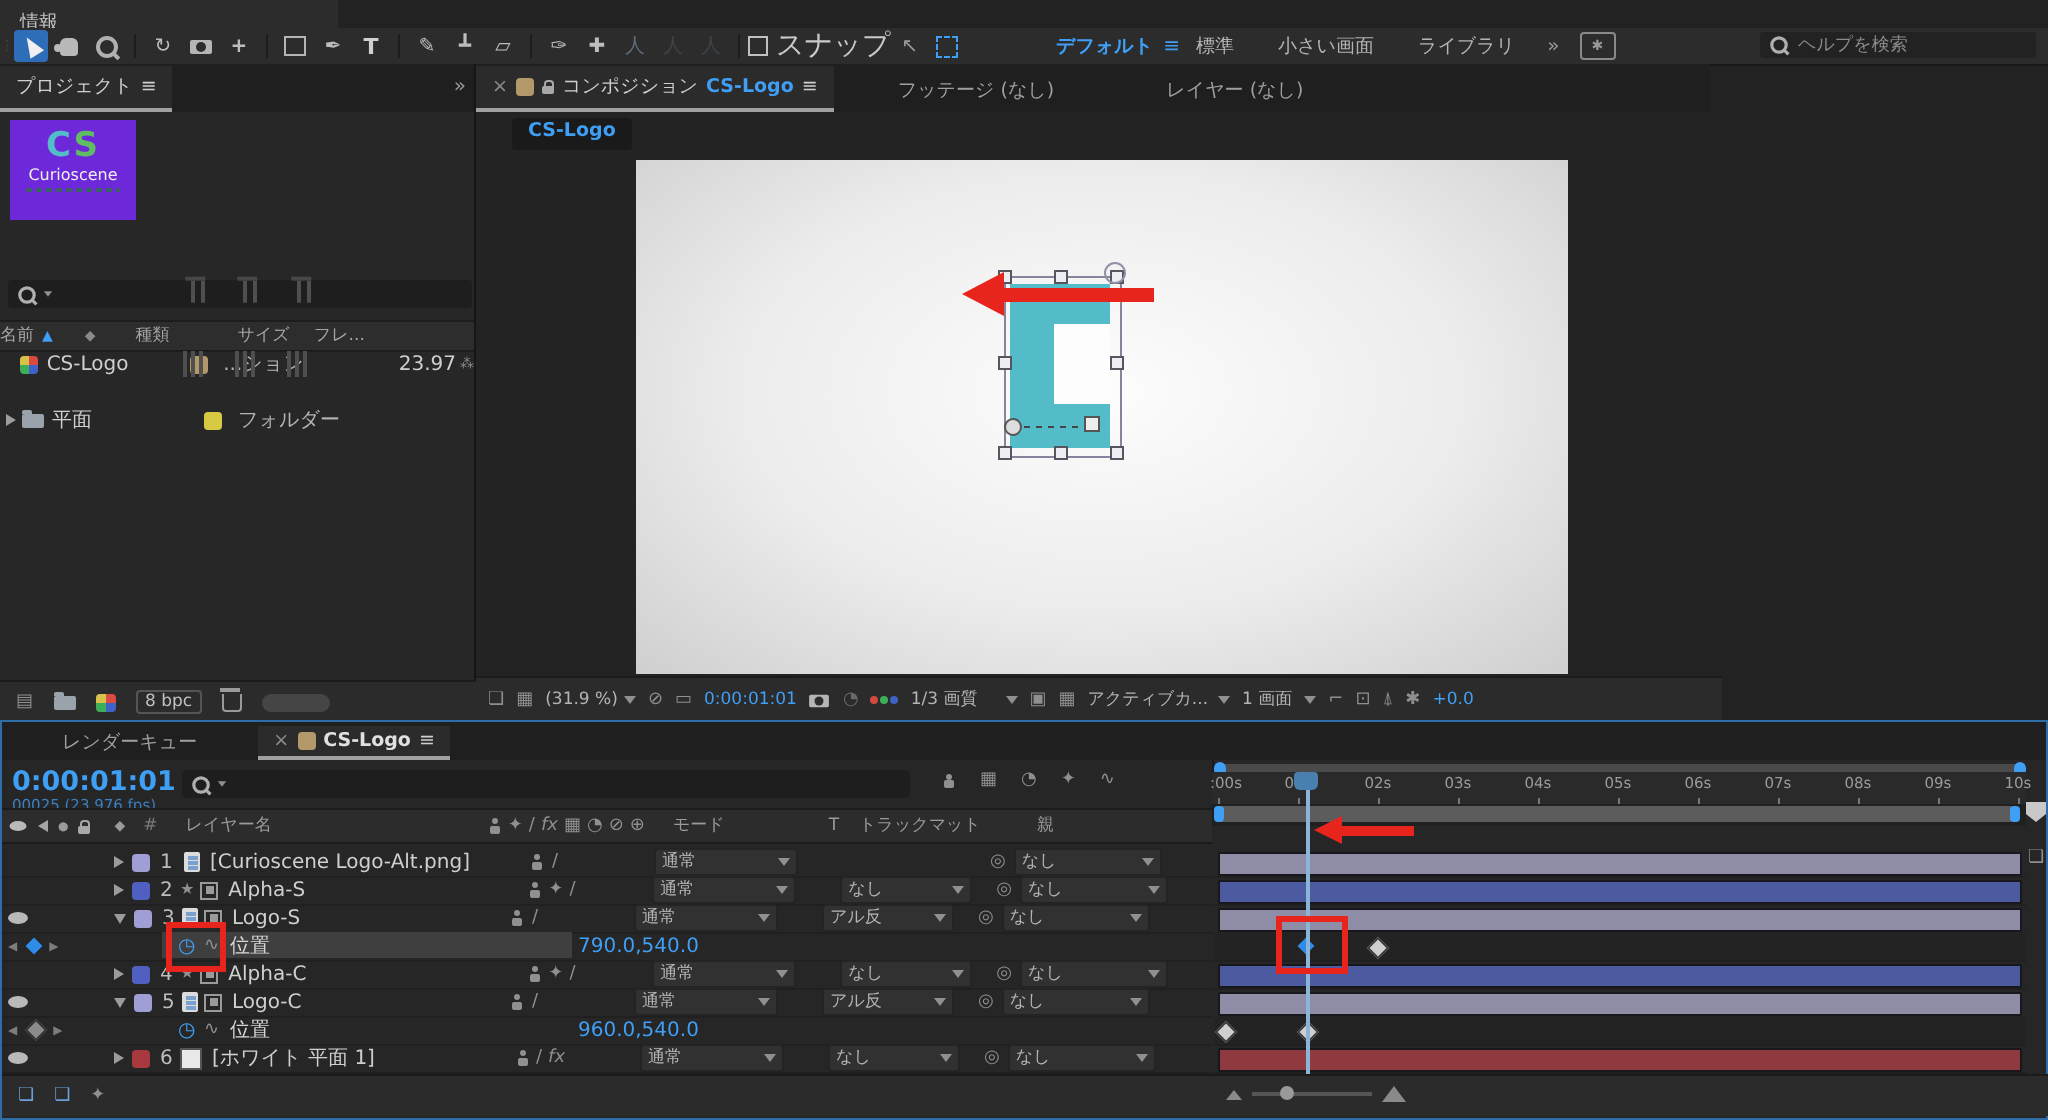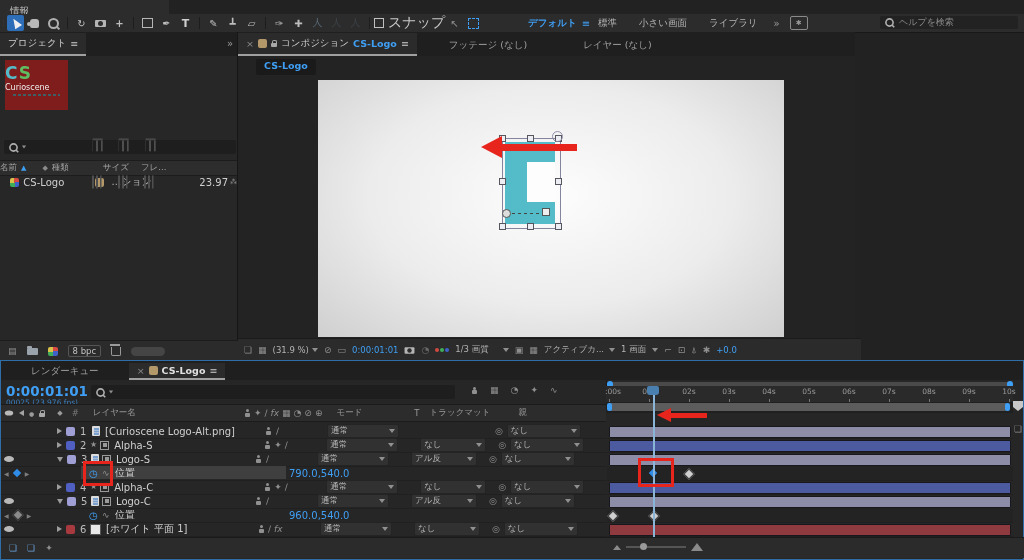--- a/index.html
+++ b/index.html
@@ -182,50 +182,57 @@
 
   <div id="project" class="panel">
     <div class="tabbar">
       <div class="tab active">
         <span>プロジェクト</span>
         <span>≡</span>
       </div>
       <span style="position:absolute;right:4px;top:6px;color:#9a9a9a">»</span>
     </div>
 
-    <div class="r" style="left:5px;top:28px;width:63px;height:50px;background:#7f1d1d;text-align:left">
+    <div class="r" style="left:5px;top:28px;width:63px;height:50px;background:#6d28d9;text-align:center">
       <div style="font-weight:bold;font-size:17px;margin-top:3px;letter-spacing:1px">
         <span style="color:#53bcc8">C</span><span style="color:#5fbe62">S</span>
       </div>
       <div style="color:#efefef;font-size:8px">Curioscene</div>
       <div style="height:2px;margin:2px 8px 0;background:repeating-linear-gradient(90deg,#3e5f66 0 3px,transparent 3px 5px)"></div>
     </div>
 
     <div class="r flex" style="left:4px;top:108px;width:228px;height:14px;background:#1e1e1e;border-radius:2px;padding-left:4px;gap:2px">
       <span class="mag" style="transform:scale(.8)"></span>
         <span class="chev" style="transform:scale(.7)"></span>
     </div>
 
     <div class="r flex" style="left:0;top:128px;width:237px;height:14px;background:#2d2d2d;border-top:1px solid #1c1c1c;border-bottom:1px solid #1c1c1c;font-size:8.5px;color:#a5a5a5">
       <span style="margin-left:0">名前</span>
       <span class="blue" style="margin-left:4px;font-size:7px">▲</span>
       <span style="margin-left:16px;color:#8a8a8a;font-size:7px">◆</span>
-      <span style="margin-left:4px">種類</span>
+      <span style="margin-left:20px">種類</span>
       <span style="margin-left:34px">サイズ</span>
       <span style="margin-left:12px">フレ...</span>
     </div>
 
     <div class="r flex" style="left:0;top:143px;width:237px;height:14px">
       <span class="compicon" style="margin-left:10px"></span>
       <span style="margin-left:4px;color:#cfcfcf;width:62px">CS-Logo</span>
       <span class="sw" style="background:#b3986a;margin-left:14px"></span>
       <span style="margin-left:8px;width:56px">...ション</span>
       <span style="width:38px"></span>
       <span style="color:#cfcfcf">23.97</span>
       <span style="margin-left:2px;color:#8a8a8a;font-size:7px">⁂</span>
+    </div>
+    <div class="r flex" style="left:0;top:171px;width:237px;height:14px">
+      <span class="tri-r" style="margin-left:3px"></span>
+      <span class="folderic" style="margin-left:3px"></span>
+      <span style="margin-left:4px;color:#cfcfcf;width:60px">平面</span>
+      <span class="sw" style="background:#d8c944;margin-left:16px"></span>
+      <span style="margin-left:8px">フォルダー</span>
     </div>
 
     <div class="r flex" style="left:0;top:308px;width:237px;height:20px;background:#2b2b2b;border-top:1px solid #1b1b1b;gap:10px;padding-left:8px">
       <span class="ic">▤</span>
       <span class="folderic"></span>
       <span class="compicon"></span>
       <span style="border:1px solid #555;border-radius:2px;padding:0 4px;font-size:8.5px;color:#c0c0c0">8 bpc</span>
       <span class="trash"></span>
       <span style="width:34px;height:9px;background:#454545;border-radius:5px"></span>
     </div>

